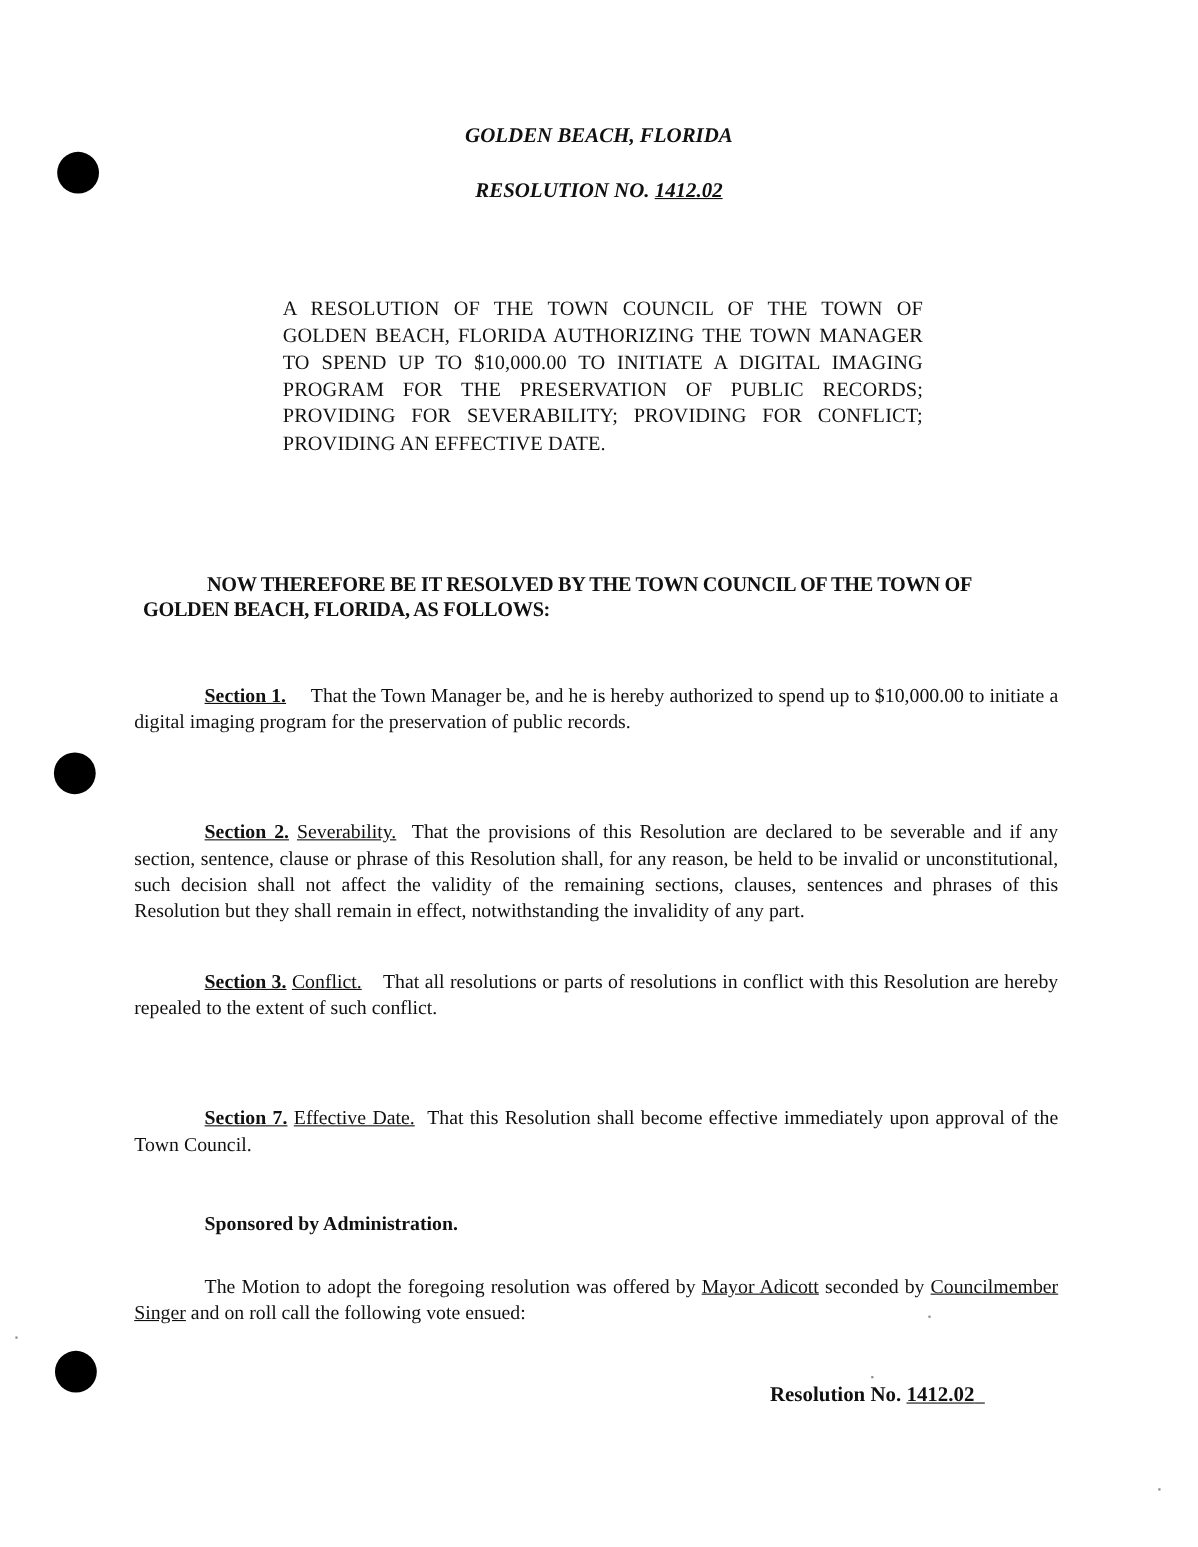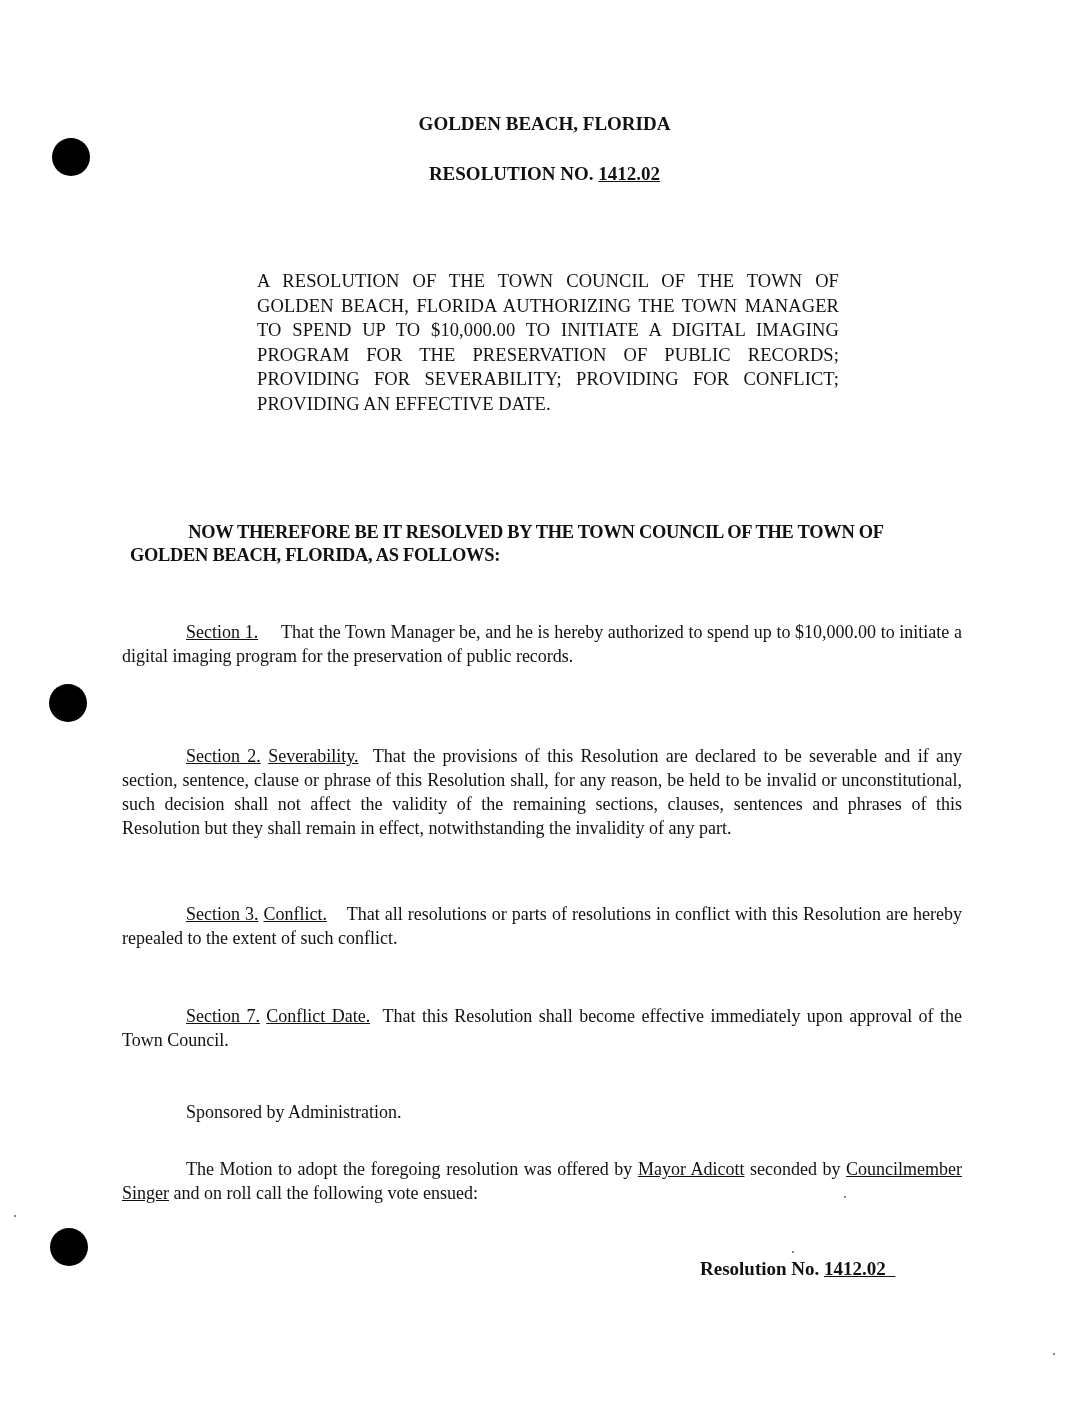--- a/index.html
+++ b/index.html
@@ -1,29 +1,29 @@
 <!DOCTYPE html>
 <html><head>
 <meta charset="utf-8">
 <style>
   html, body { margin: 0; padding: 0; background: #ffffff; }
   body { width: 1089px; height: 1406px; position: relative; overflow: hidden;
          font-family: "Liberation Serif", "DejaVu Serif", serif; color: #111; }
   .hole { position: absolute; width: 38px; height: 38px; border-radius: 50%; background: #000; }
   .abs { position: absolute; }
-  .title { font-weight: bold; font-size: 19px; text-align: center; width: 1089px; left: 0; }
+  .title { font-weight: bold; font-size: 19px; text-align: center; width: 1089px; left: 0; font-style: italic; }
   .u { text-decoration: underline; }
   .caption { left: 257px; top: 238px; width: 582px; font-size: 18.5px; line-height: 24.6px;
              text-align: justify; text-align-last: left; letter-spacing: 0.1px; margin-top: 31px; }
   .now { left: 130px; top: 520px; width: 835px; font-weight: bold; font-size: 19px; line-height: 23px;
          text-indent: 60px; transform: scaleX(0.97); transform-origin: left; letter-spacing: -0.3px; }
   .para { left: 122px; width: 840px; font-size: 18px; line-height: 24px; text-align: justify;
           text-align-last: left; text-indent: 64px; }
-  .para b { font-weight: normal; margin-top: 39px; }
-  .sponsor { left: 186px; top: 1102px; font-weight: normal; font-size: 18px; }
+  .para b { font-weight: bold; margin-top: 39px; }
+  .sponsor { left: 186px; top: 1102px; font-weight: bold; font-size: 18px; }
   .footer { left: 700px; top: 1258px; font-weight: bold; font-size: 19px; }
   .speck { position: absolute; width: 2px; height: 2px; background: #888; }
 </style>
 </head>
 <body>
 
 <div class="hole" style="left:52px; top:138px;"></div>
 <div class="hole" style="left:49px; top:684px;"></div>
 <div class="hole" style="left:50px; top:1228px;"></div>
 
@@ -40,29 +40,29 @@
   <b class="u">Section 1.</b>&nbsp;&nbsp;&nbsp;&nbsp;
   <span>That the Town Manager be, and he is hereby authorized to spend up to $10,000.00 to initiate a digital imaging program for the preservation of public records.</span>
 </div>
 
 <div class="abs para" style="top:744px;">
   <b class="u">Section 2.</b>
   <span class="u">Severability.</span>&nbsp;
   <span>That the provisions of this Resolution are declared to be severable and if any section, sentence, clause or phrase of this Resolution shall, for any reason, be held to be invalid or unconstitutional, such decision shall not affect the validity of the remaining sections, clauses, sentences and phrases of this Resolution but they shall remain in effect, notwithstanding the invalidity of any part.</span>
 </div>
 
-<div class="abs para" style="top:902px;">
+<div class="abs para" style="top:880px;">
   <b class="u">Section 3.</b>
   <span class="u">Conflict.</span>&nbsp;&nbsp;&nbsp;
   <span>That all resolutions or parts of resolutions in conflict with this Resolution are hereby repealed to the extent of such conflict.</span>
 </div>
 
 <div class="abs para" style="top:1004px;">
   <b class="u">Section 7.</b>
-  <span class="u">Conflict Date.</span>&nbsp;
+  <span class="u">Effective Date.</span>&nbsp;
   <span>That this Resolution shall become effective immediately upon approval of the Town Council.</span>
 </div>
 
 <div class="abs sponsor">Sponsored by Administration.</div>
 
 <div class="abs para" style="top:1157px;">
   <span>The Motion to adopt the foregoing resolution was offered by </span><span class="u">Mayor Adicott</span><span> seconded by </span><span class="u">Councilmember Singer</span><span> and on roll call the following vote ensued:</span>
 </div>
 
 <div class="abs footer">

